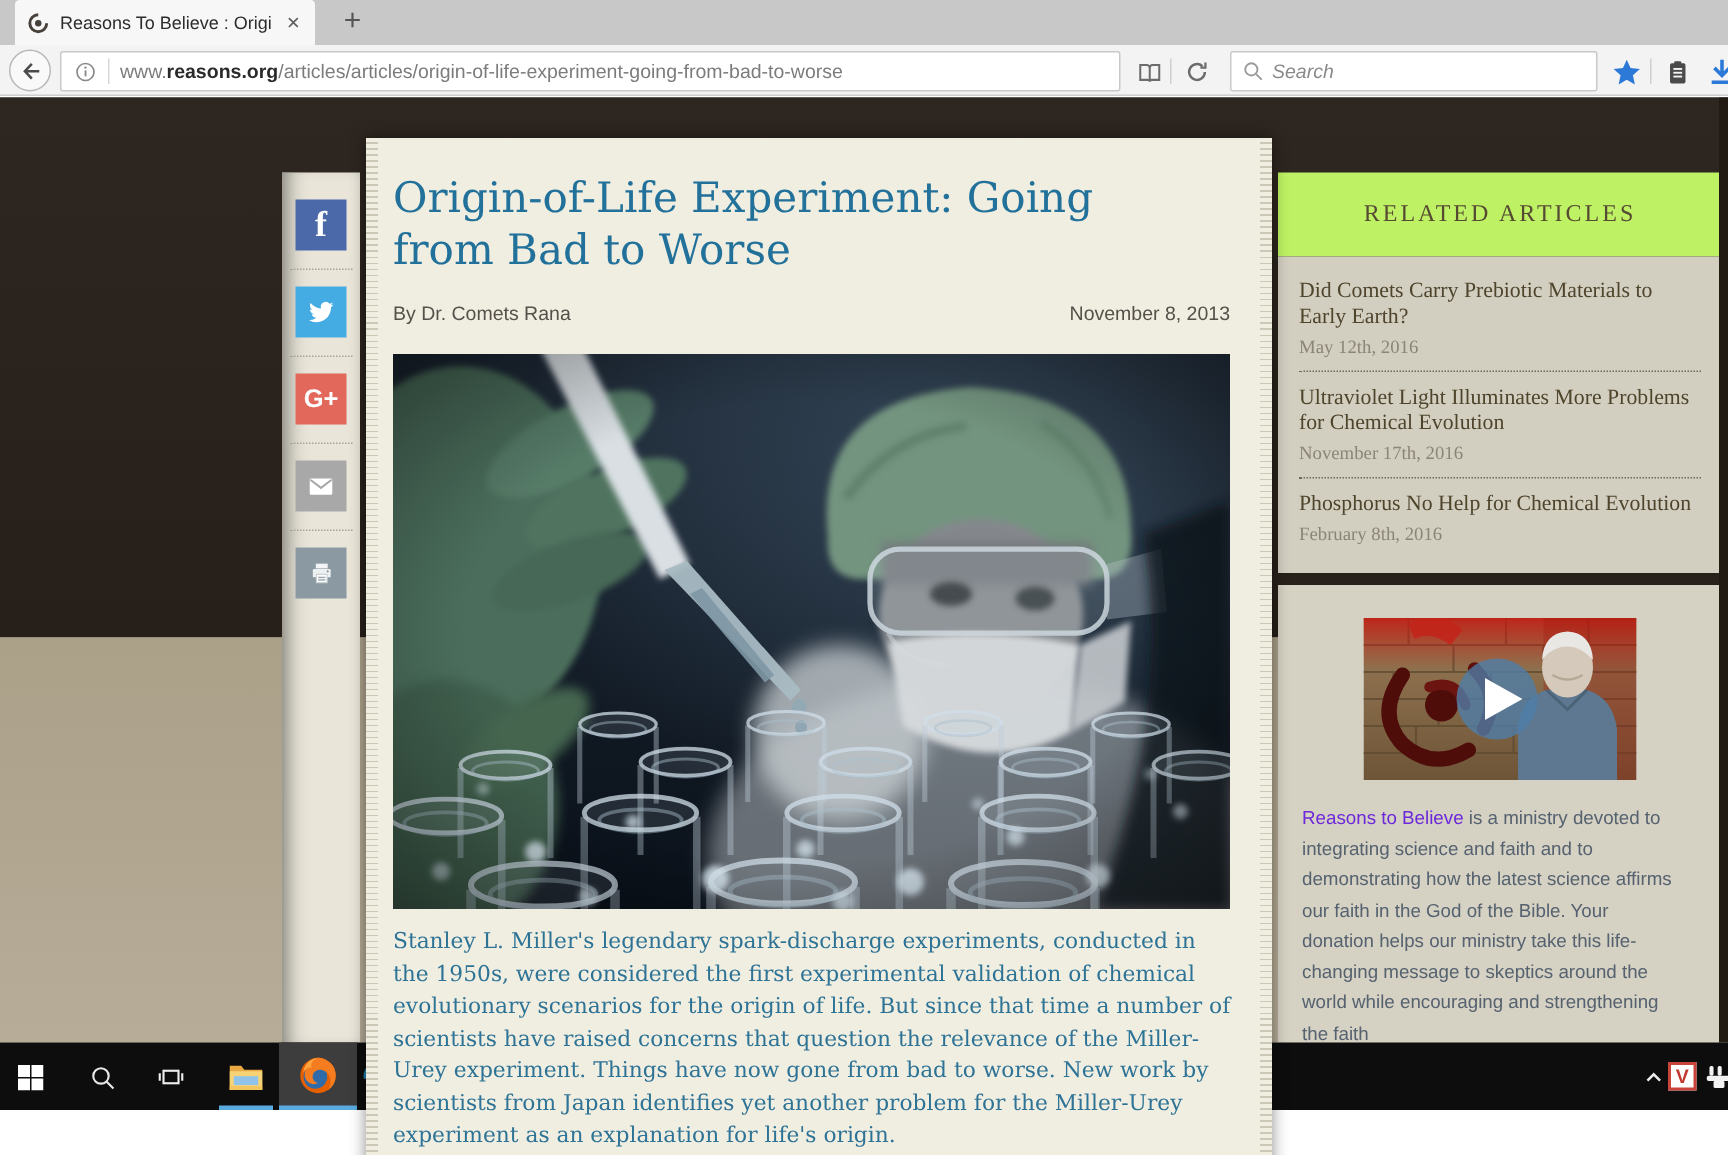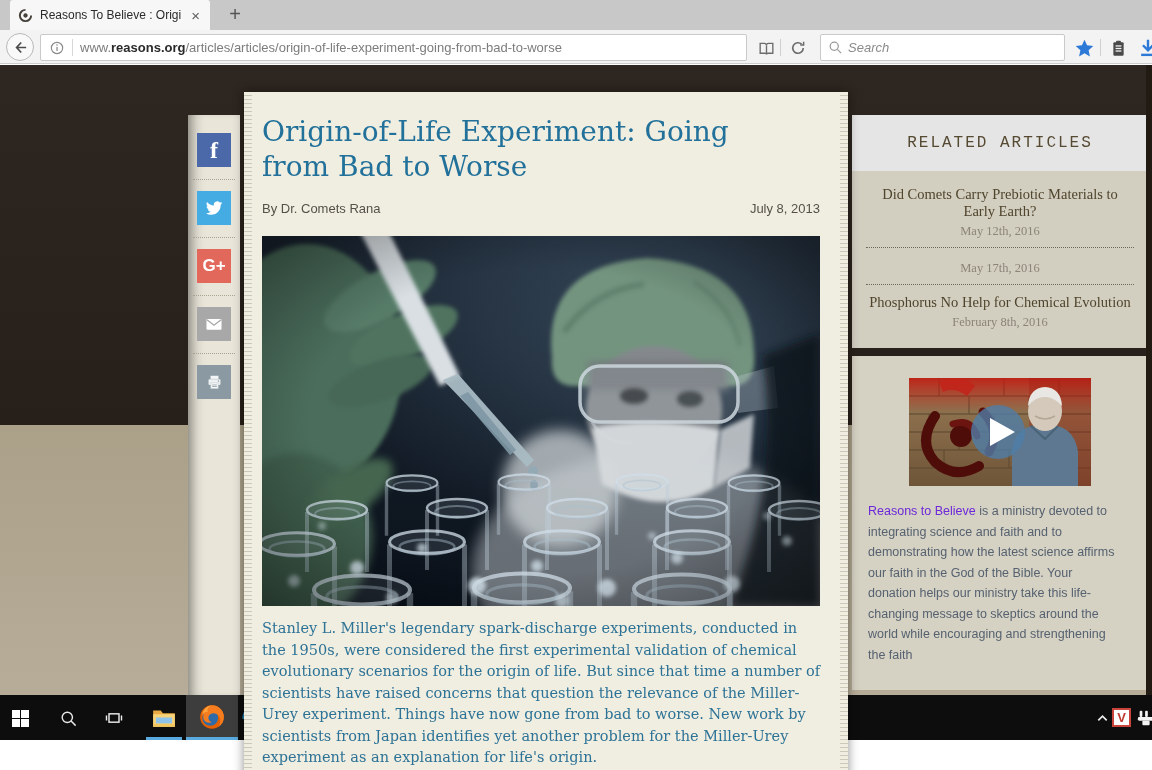--- a/index.html
+++ b/index.html
@@ -59,24 +59,24 @@
   .card h1 { font-family:"DejaVu Serif",serif; font-weight:normal; font-size:28px; line-height:35px;
              color:#21719a; width:540px; }
   .byline-row { display:flex; justify-content:space-between; margin-top:17px; width:558px;
                 font-size:13px; color:#55514a; }
   .hero { margin-top:20px; width:558px; height:370px; background:#0c131c; }
   .article-body { margin-top:12px; width:560px; font-family:"DejaVu Serif",serif; font-size:14.5px;
                   line-height:21.5px; color:#2d7396; }
 
   
   .sidebar { position:absolute; left:852px; top:50px; width:296px; z-index:2; }
-  .rel-head { background:#e5e5e5; height:56px; display:flex; align-items:center; justify-content:center;
-              font-family:Liberation Mono, monospace; font-size:16px; letter-spacing:2px; color:#564a33; }
+  .rel-head { background:#bef264; height:56px; display:flex; align-items:center; justify-content:center;
+              font-family:Liberation Serif, serif; font-size:16px; letter-spacing:2px; color:#564a33; }
   .rel-items { background:#d2cec0; padding:6px 14px 10px 14px; }
-  .rel-item { padding:9px 0 8px 0;text-align:center; }
+  .rel-item { padding:9px 0 8px 0; }
   .rel-item + .rel-item { border-top:1px dotted #6f695c; }
   .rel-title { font-family:"Liberation Serif",serif; font-size:14.5px; line-height:17px; color:#4f442c; }
   .rel-date { margin-top:4px; font-family:"Liberation Serif",serif; font-size:12.5px; color:#8b8578; }
   .support { margin-top:8px; background:#d5d1c3; height:334px; padding:22px 16px 0 16px; overflow:hidden; }
   .thumb { position:relative; width:182px; height:108px; margin:0 auto; }
   .playbtn { position:absolute; left:0; top:0; width:100%; height:100%; }
   .sup-head { margin-top:18px; font-family:"Liberation Serif",serif; font-size:19px; color:#2b7396; }
   .sup-body { margin-top:15px; width:248px; font-size:12.5px; line-height:20.5px; color:#566270; }
   .sup-body .lead { font-weight:normal; color:#6d28d9;text-align:right; }
 
@@ -210,21 +210,21 @@
       </div>
     </div>
 
     <div class="card">
       <div class="edge left"></div>
       <div class="edge right"></div>
       <div class="card-inner">
         <h1>Origin-of-Life Experiment: Going from Bad to Worse</h1>
         <div class="byline-row">
           <span>By Dr. Comets Rana</span>
-          <span>July 8, 2013</span>
+          <span>November 8, 2013</span>
         </div>
         <div class="hero">
           <svg width="558" height="370" viewBox="0 0 558 370">
             <defs>
               <linearGradient id="hbg" x1="0" y1="0" x2="0" y2="1">
                   <stop offset="0" stop-color="#1c2734"></stop>
                   <stop offset="1" stop-color="#0a111a"></stop>
                 </linearGradient>
               <radialGradient id="hglow" cx="0.72" cy="0.22" r="0.65">
                   <stop offset="0" stop-color="#3c5063" stop-opacity=".8"></stop>
@@ -317,21 +317,22 @@
     </div>
 
     <div class="sidebar">
       <div class="rel-head">RELATED ARTICLES</div>
       <div class="rel-items">
         <div class="rel-item">
           <div class="rel-title">Did Comets Carry Prebiotic Materials to Early Earth?</div>
           <div class="rel-date">May 12th, 2016</div>
         </div>
         <div class="rel-item">
-          <div class="rel-date">May 17th, 2016</div>
+          <div class="rel-title">Ultraviolet Light Illuminates More Problems for Chemical Evolution</div>
+          <div class="rel-date">November 17th, 2016</div>
         </div>
         <div class="rel-item">
           <div class="rel-title">Phosphorus No Help for Chemical Evolution</div>
           <div class="rel-date">February 8th, 2016</div>
         </div>
       </div>
       <div class="support">
         <div class="thumb">
           <svg width="182" height="108" viewBox="0 0 182 108">
             <defs>

